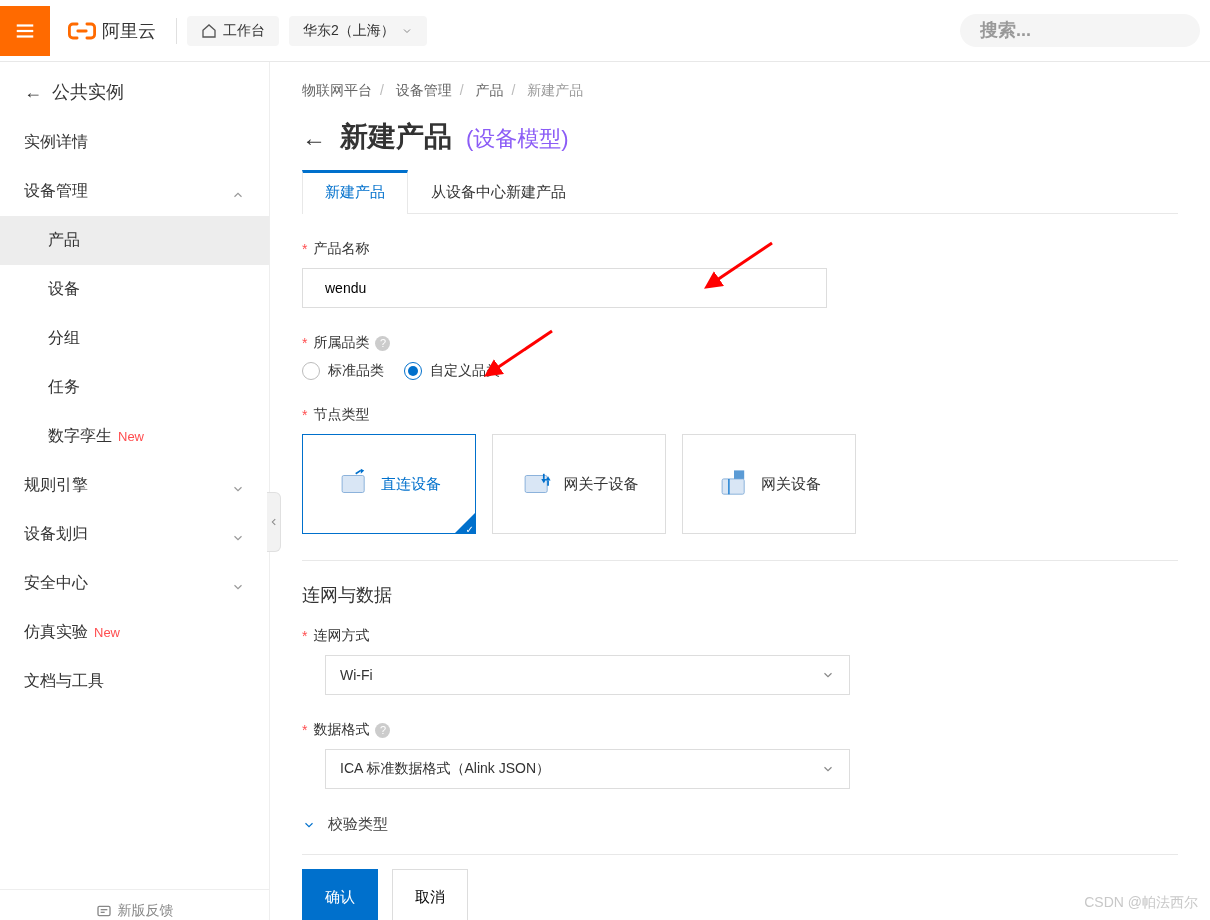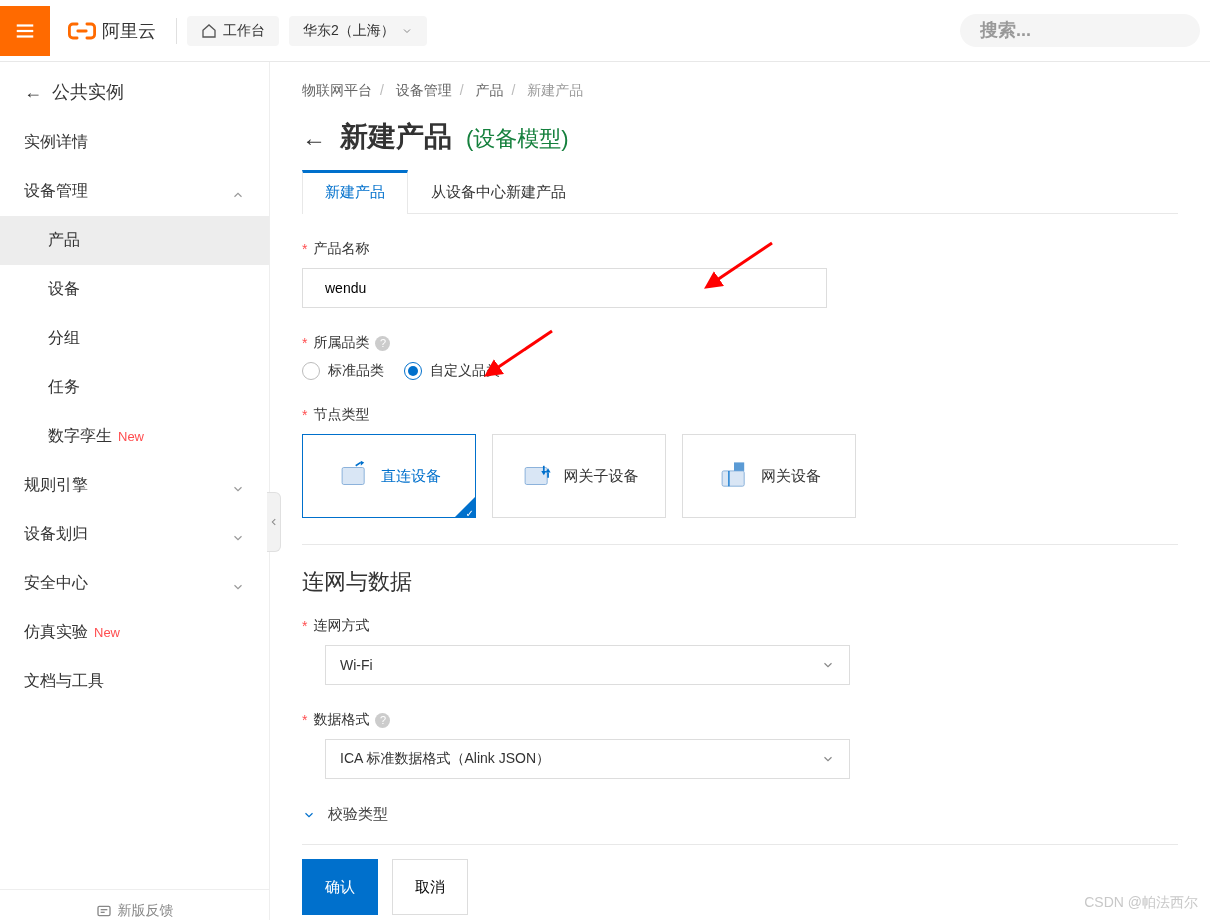--- a/index.html
+++ b/index.html
@@ -34,47 +34,47 @@
 
   
   .main { flex: 1; padding: 20px 32px; overflow-y: auto; position: relative; }
   .breadcrumb { color: #666; font-size: 14px; margin-bottom: 18px; }
   .breadcrumb .sep { margin: 0 8px; color: #bbb; }
   .breadcrumb .item { cursor: pointer; }
   .breadcrumb .current { color: #999; }
   .page-title-row { display: flex; align-items: baseline; gap: 14px; margin-bottom: 14px; }
   .page-title-row .back-arrow { font-size: 24px; color: #333; cursor: pointer; font-weight: bold; margin-right: 0px; }
   .page-title { font-size: 28px; font-weight: 600; }
-  .page-subtitle { font-size: 22px; color: #15803d; font-weight: 500; }
+  .page-subtitle { font-size: 22px; color: #8b5cf6; font-weight: 500; }
 
   .tabs { display: flex; border-bottom: 1px solid #e8e8e8; margin-bottom: 26px; }
   .tab { padding: 12px 22px; cursor: pointer; font-size: 15px; color: #333; border: 1px solid transparent; border-bottom: none; margin-bottom: -1px; }
   .tab.active { color: #0070cc; border-color: #e8e8e8; border-top: 3px solid #0070cc; background: #fff; padding-top: 10px; }
 
   .form-group { margin-bottom: 26px; }
   .form-label { font-size: 14px; color: #333; display: flex; align-items: center; gap: 6px; margin-bottom: 10px; }
   .req { color: #ff4d4f; }
   .help-icon { width: 15px; height: 15px; border-radius: 50%; background: #ccc; color: #fff; font-size: 11px; display: inline-flex; align-items: center; justify-content: center; cursor: help; }
 
   .text-input { width: 525px; height: 40px; border: 1px solid #ddd; padding: 0 22px; font-size: 14px; outline: none; }
 
   .radio-row { display: flex; gap: 20px; align-items: center; }
   .radio { display: flex; align-items: center; gap: 8px; cursor: pointer; }
   .radio .dot { width: 18px; height: 18px; border: 1px solid #bbb; border-radius: 50%; display: inline-flex; align-items: center; justify-content: center; }
   .radio.checked .dot { border-color: #0070cc; }
   .radio.checked .dot::after { content: ""; width: 10px; height: 10px; background: #0070cc; border-radius: 50%; }
 
   .card-row { display: flex; gap: 16px; }
-  .node-card { width: 174px; height: 84px; border: 1px solid #ddd; display: flex; align-items: center; justify-content: center; gap: 10px; cursor: pointer; position: relative; color: #333; font-size: 15px; }
+  .node-card { width: 174px; height: 100px; border: 1px solid #ddd; display: flex; align-items: center; justify-content: center; gap: 10px; cursor: pointer; position: relative; color: #333; font-size: 15px; }
   .node-card.selected { border: 1px solid #0070cc; color: #0070cc; }
   .node-card.selected::after { content: ""; position: absolute; right: 0; bottom: 0; border: 10px solid transparent; border-right-color: #0070cc; border-bottom-color: #0070cc; }
   .node-card.selected::before { content: "✓"; position: absolute; right: 1px; bottom: -2px; color: #fff; font-size: 10px; z-index: 2; }
   .node-icon { width: 34px; height: 34px; }
 
-  .section-title { font-size: 22px; font-weight: 500; margin: 8px 0 20px; }
+  .section-title { font-size: 18px; font-weight: 500; margin: 8px 0 20px; }
   .divider-h { height: 1px; background: #e8e8e8; margin: 4px 0 22px; }
 
   .select { width: 525px; height: 40px; border: 1px solid #ddd; display: flex; align-items: center; justify-content: space-between; padding: 4px 14px; cursor: pointer; background: #fff; margin-left: 23px; }
   .select .chev-d { color: #888; }
 
   .expand-link { color: #404040; cursor: pointer; display: flex; align-items: center; gap: 12px; margin-bottom: 20px; font-size: 15px; }
 
   .footer-btns { display: flex; gap: 14px; padding: 14px 0; border-top: 1px solid #e8e8e8; }
   .btn { height: 56px; padding: 0 22px; border: 1px solid #ddd; background: #fff; cursor: pointer; font-size: 15px; display: flex; align-items: center; }
   .btn.primary { background: #0070cc; color: #fff; border-color: #0070cc; }

